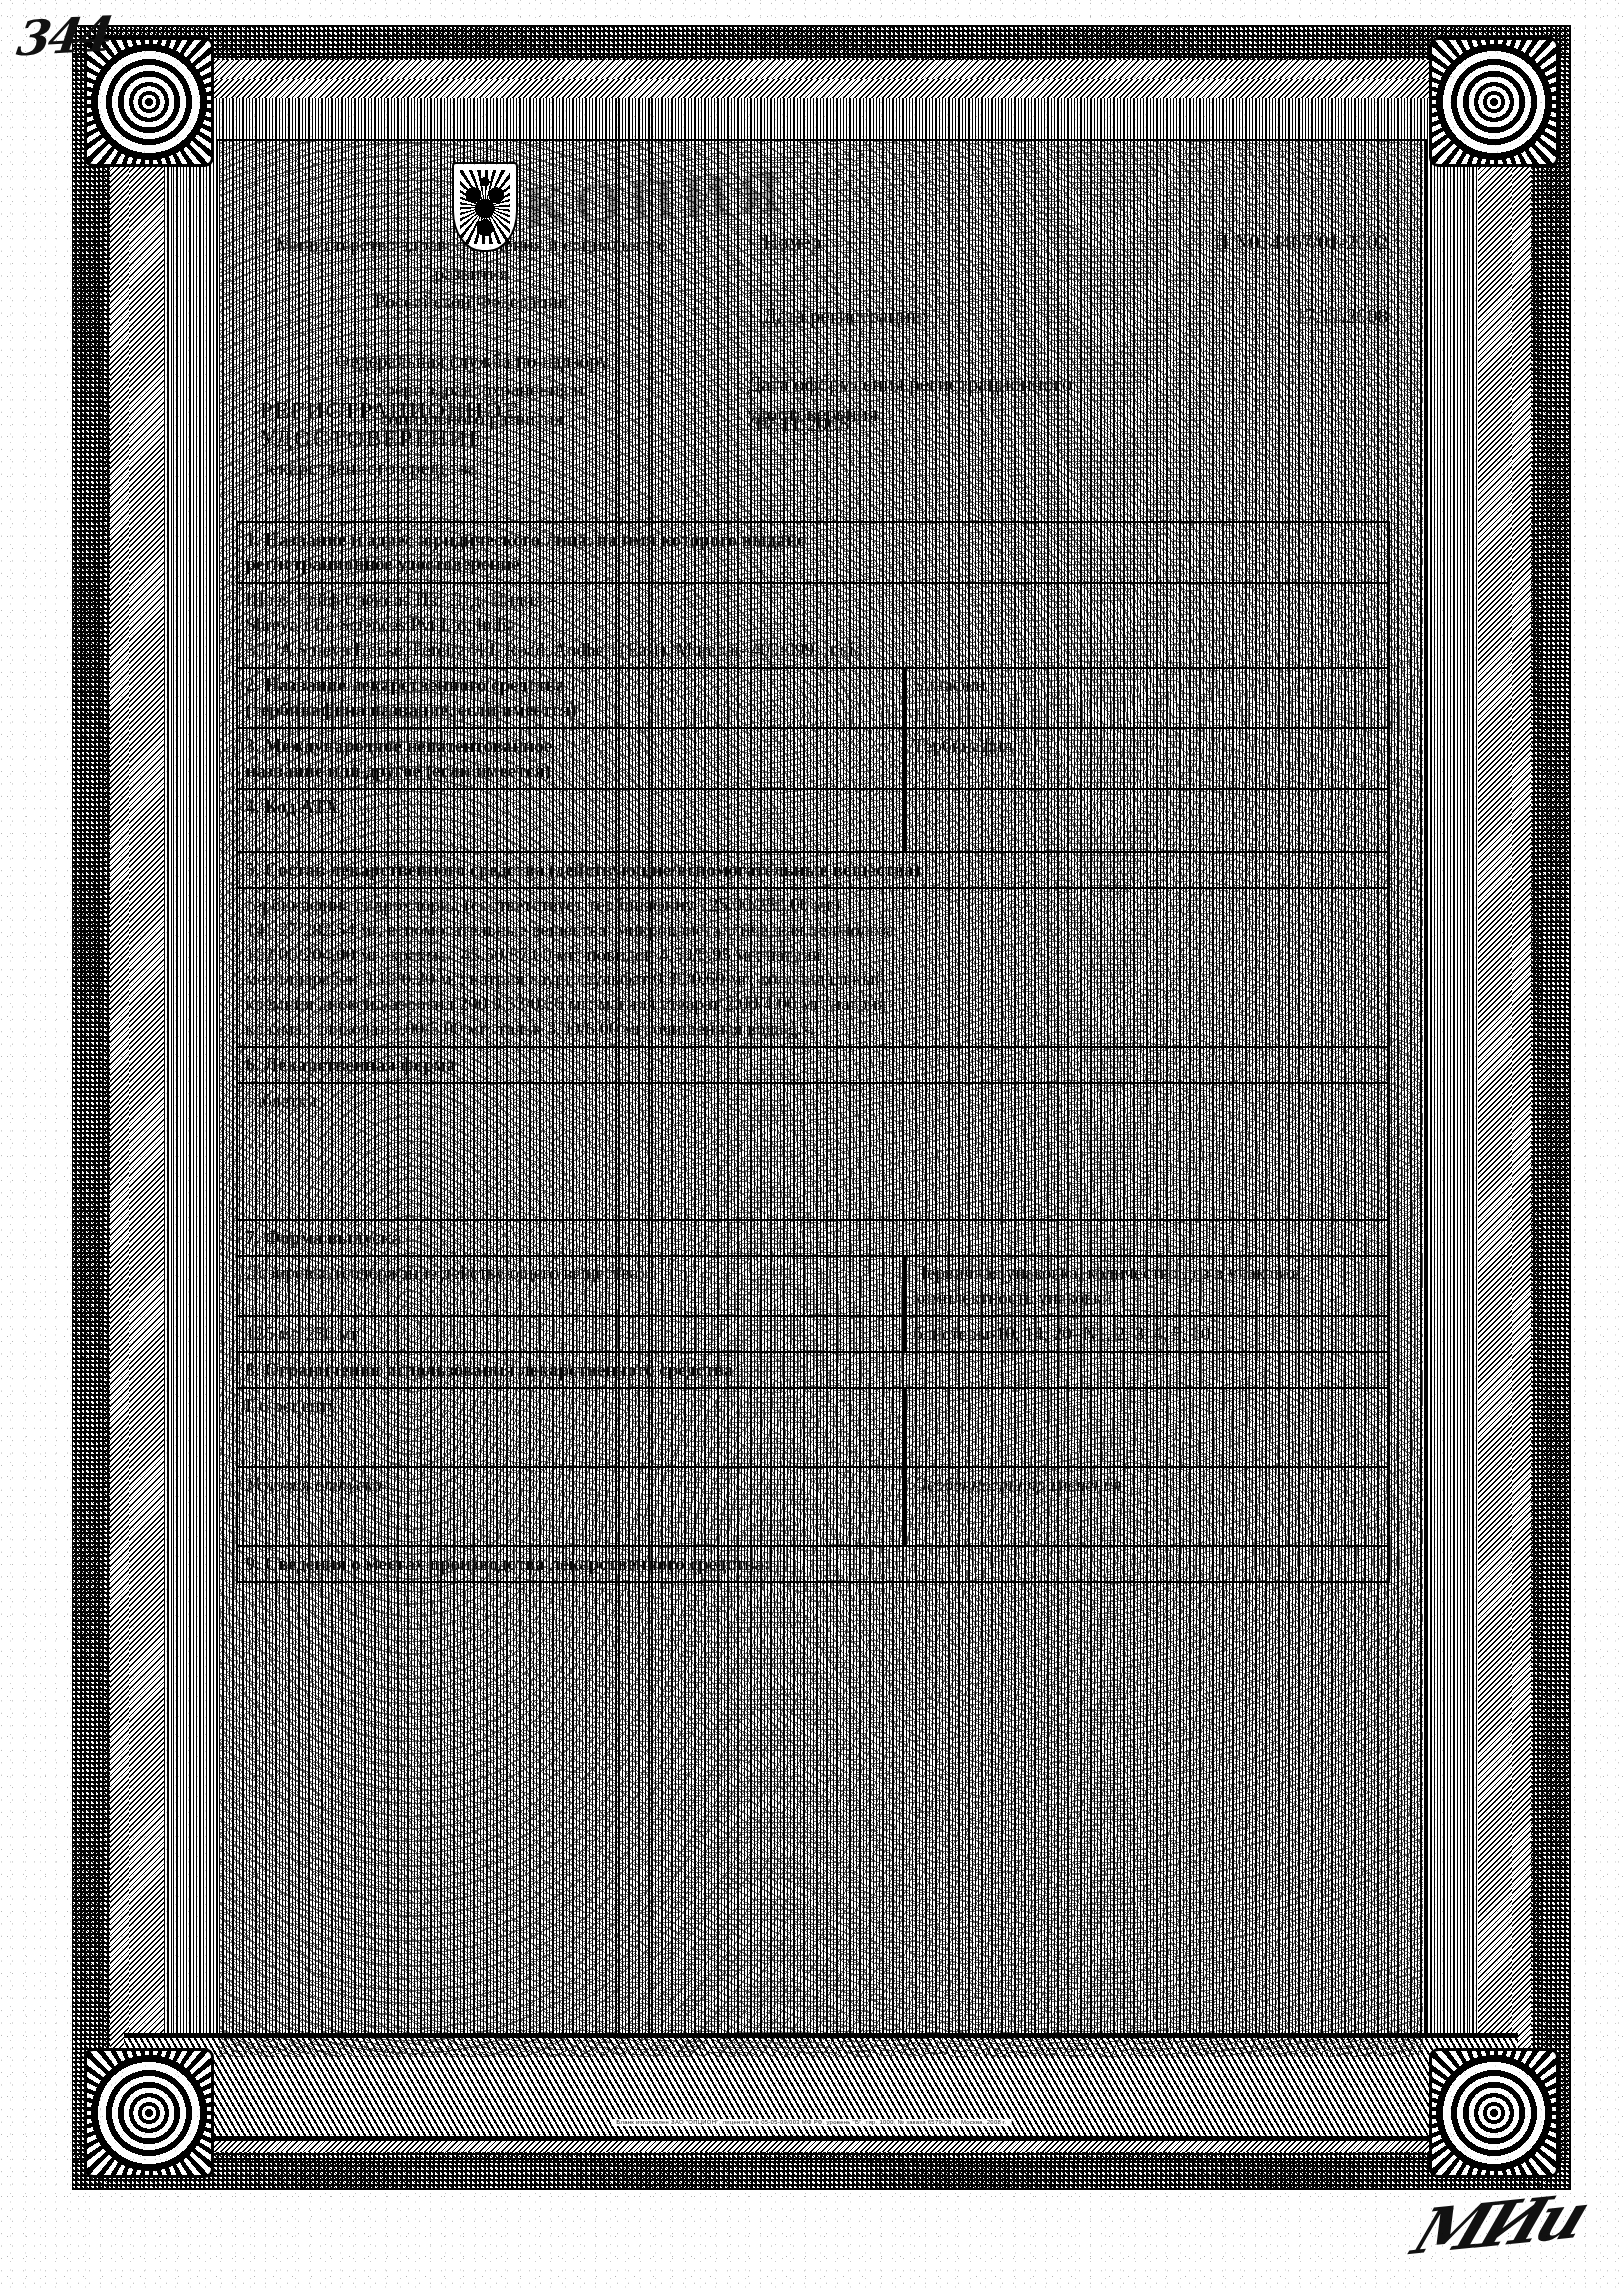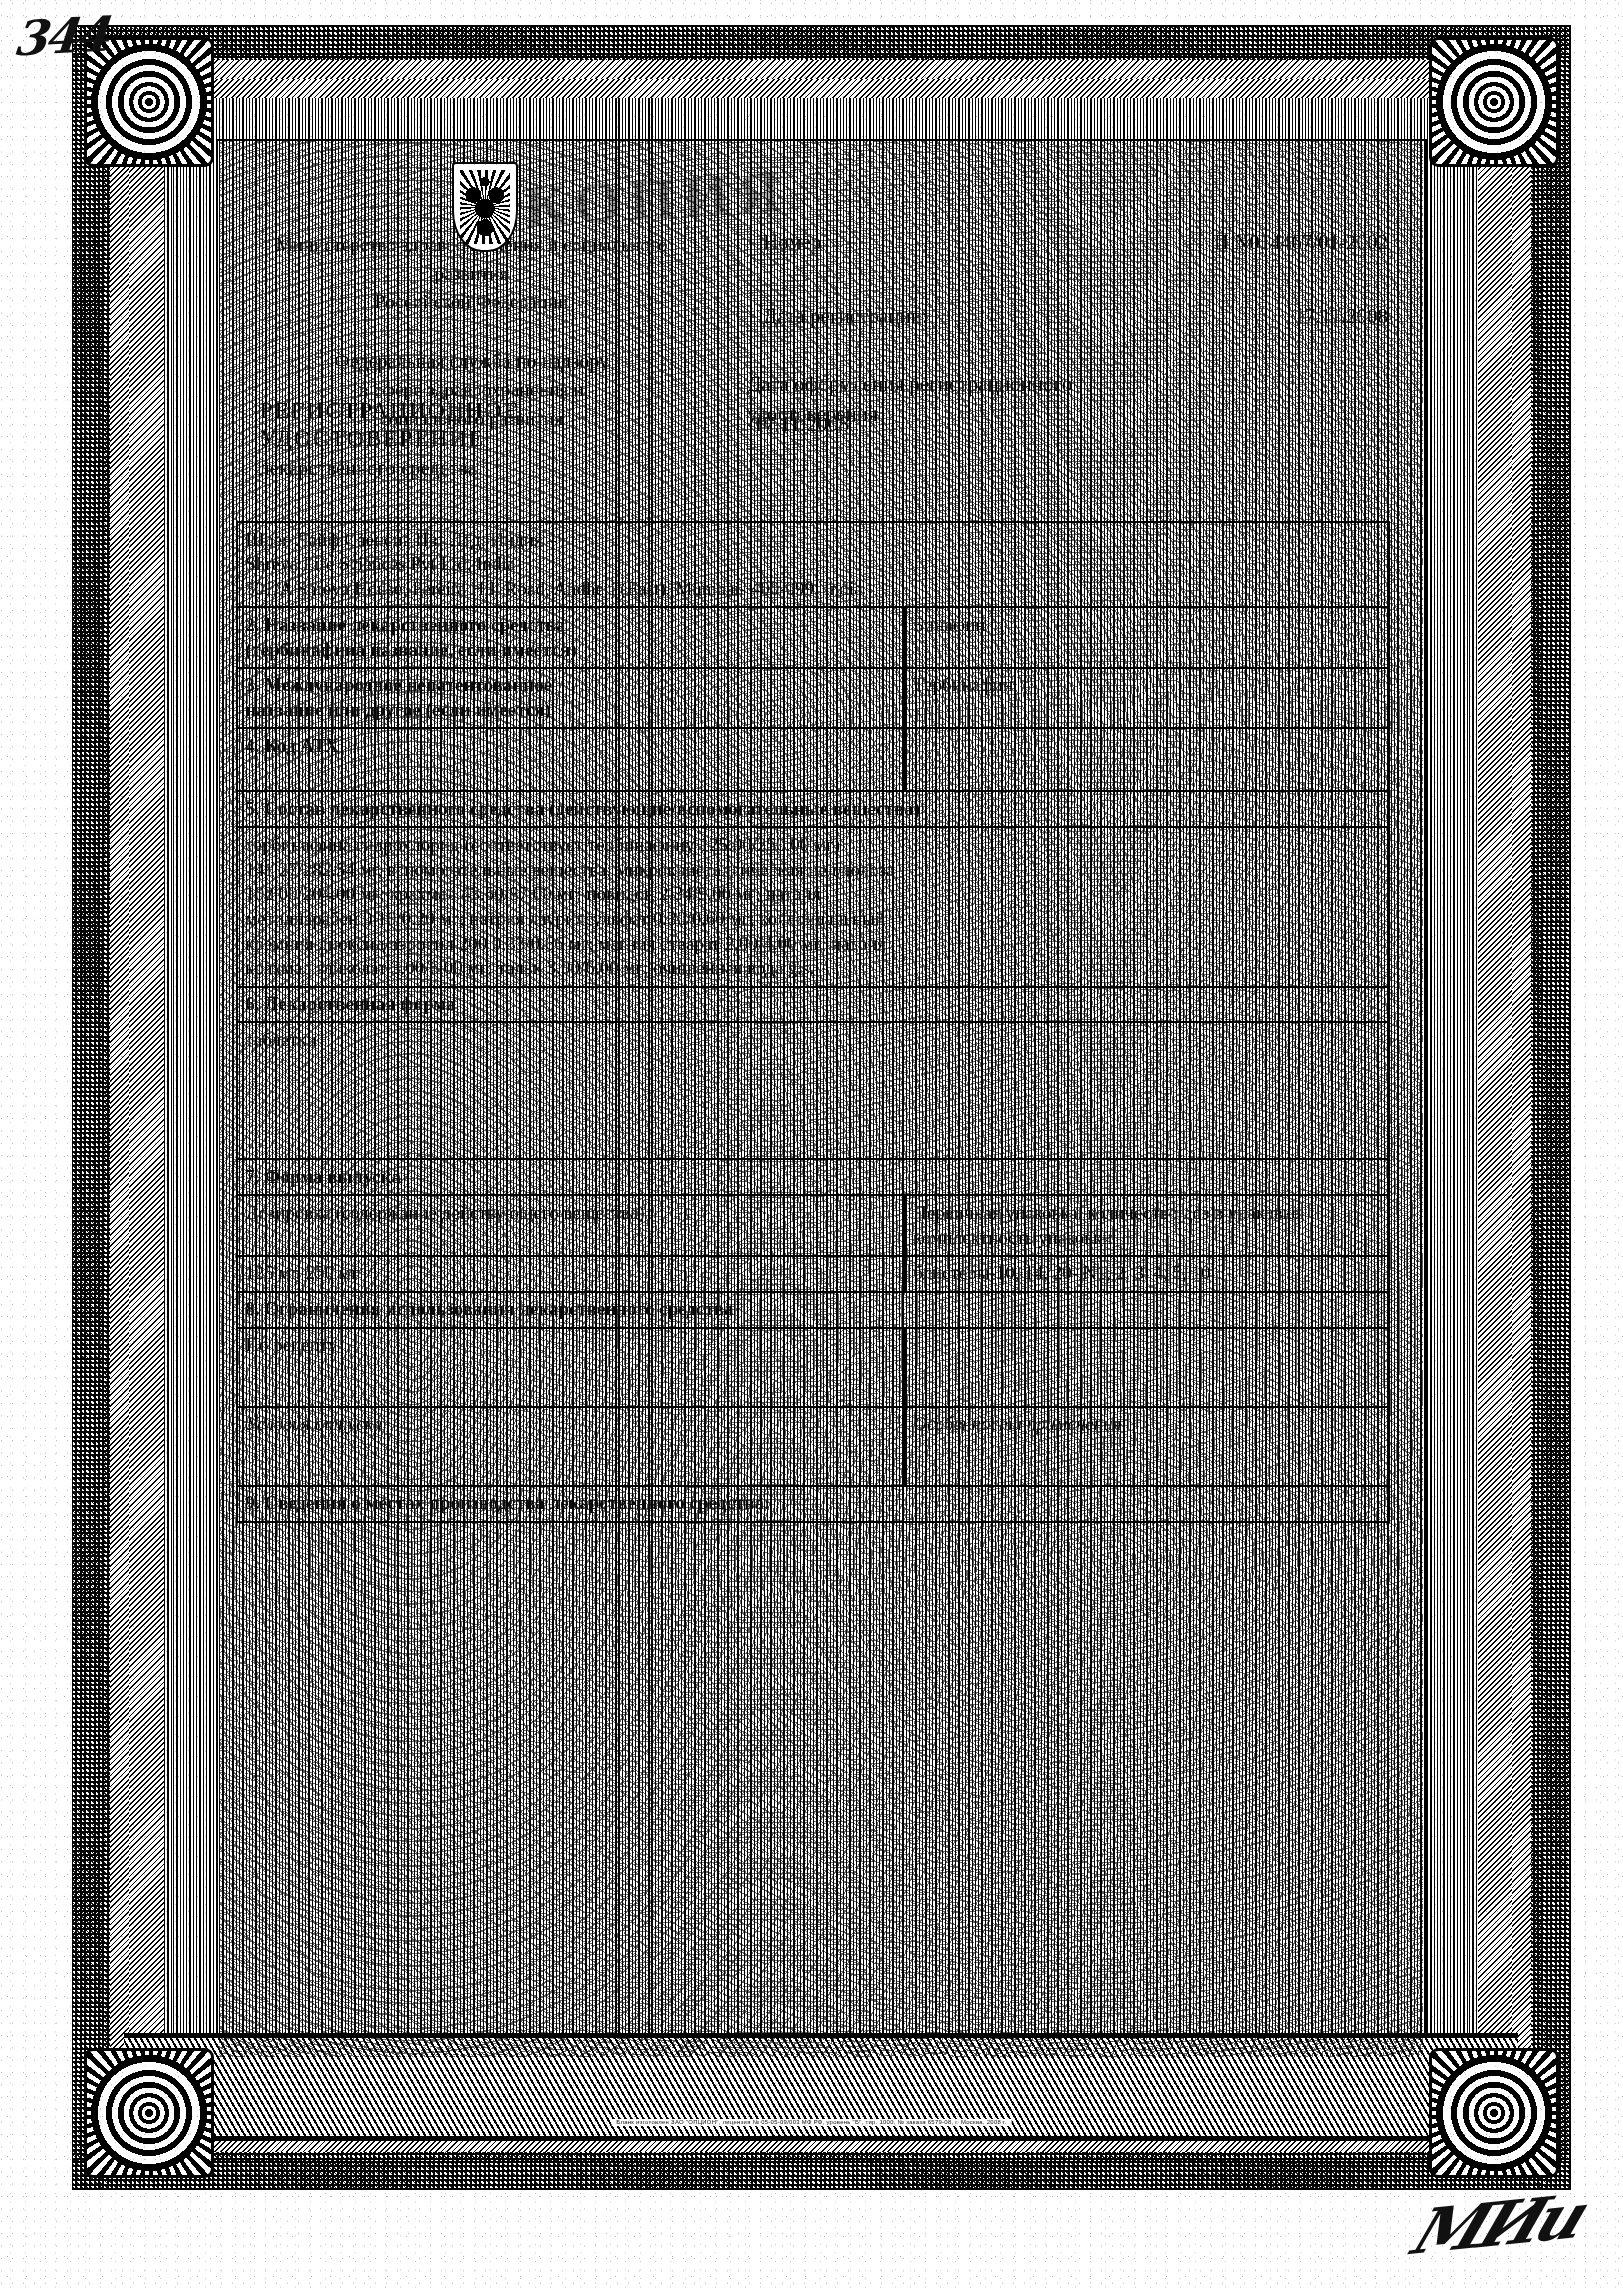--- a/index.html
+++ b/index.html
@@ -229,20 +229,26 @@
     </div>
 
     <table id="cert">
       <colgroup>
           <col class="c1">
           <col class="c2">
         </colgroup>
       <tbody>
 
         <tr>
+          <td class="hd full" colspan="2">
+            <div>1. Название и адрес юридического лица, на имя которого выдано</div>
+            <div>регистрационное удостоверение</div>
+          </td>
+        </tr>
+        <tr>
           <td class="body-text full" colspan="2">
             <div>Шрея Лайф Саенсиз Пвт Лтд, Индия –</div>
             <div>Shreya Life Sciences Pvt Ltd, India</div>
             <div>301/A Shreya House, Pereira Hill Road, Andheri (East), Mumbai- 400-099, India</div>
           </td>
         </tr>
 
         <tr>
           <td class="hd">
             <div>2. Название лекарственного средства</div>
@@ -264,21 +270,21 @@
           <td class="val"></td>
         </tr>
 
         <tr>
           <td class="hd full" colspan="2">5. Состав лекарственного средства (действующие/вспомогательные вещества)</td>
         </tr>
         <tr>
           <td class="body-text full" colspan="2">
             <div>тербинафина гидрохлорид (соответствует тербинафину 125.00/250.00 мг)</div>
             <div>141.27/282.54 мг, вспомогательные вещества: микрокристаллическая целлюлоза</div>
-            <div>102.00/204.00 мг; крахмал 43.50/87.00 мг; повидон 2.34/9.00 мг; натрия</div>
+            <div>102.00/204.00 мг; крахмал 43.50/87.00 мг; повидон 4.50/5.95 мг; натрия</div>
             <div>метилпарабен 0.10/0.20 мг; натрия лаурилсульфат 0.30/0.60 мг; коллоидальный</div>
             <div>кремния диоксид/аэросил 200 0.33/0.66 мг; магния стеарат 2.00/4.00 мг; натрия</div>
             <div>крахмал гликолат 3.00/6.00 мг; тальк 3.00/6.00 мг; очищенная вода g.s.</div>
           </td>
         </tr>
 
         <tr>
           <td class="hd full" colspan="2">6. Лекарственная форма</td>
         </tr>
         <tr class="h-form">

